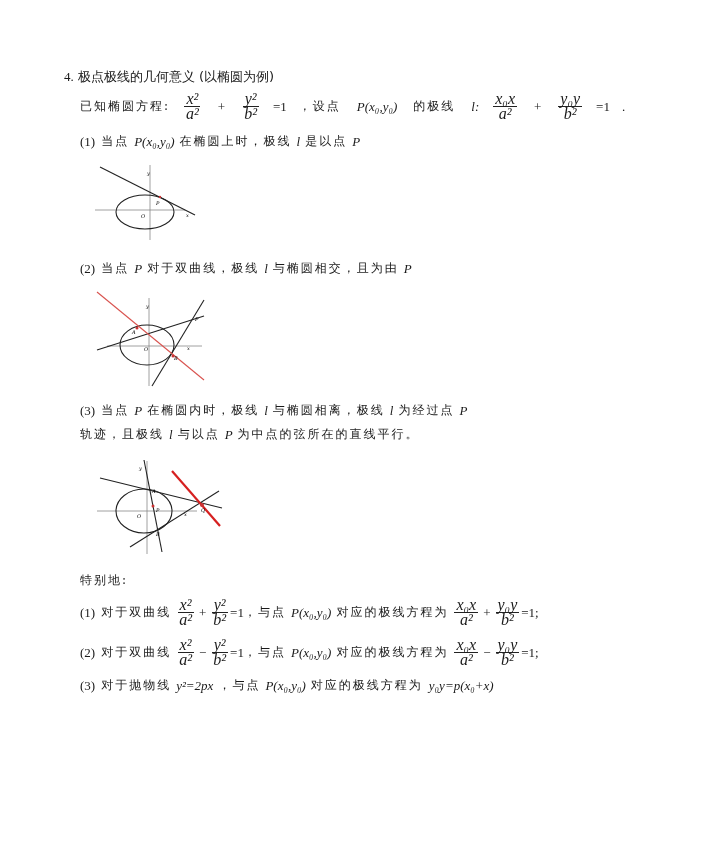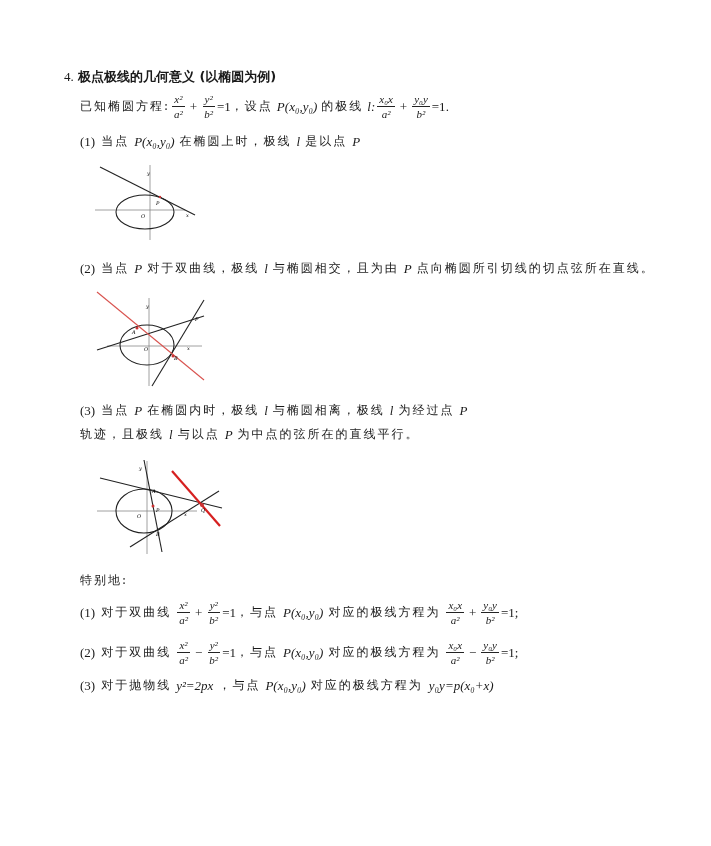--- a/index.html
+++ b/index.html
@@ -1,41 +1,41 @@
 <!DOCTYPE html>
 <html><head>
 <meta charset="utf-8">
 <style>
   html,body{margin:0;padding:0;background:#ffffff;}
   body{width:711px;height:846px;position:relative;overflow:hidden;
        font-family:"DejaVu Serif","Liberation Serif",serif;color:#1a1a1a;}
   .abs{position:absolute;}
   .title{left:64px;top:68px;font-size:13px;font-family:"DejaVu Sans","Liberation Sans",sans-serif;}
   .title .num{font-family:"Liberation Serif",serif;font-weight:normal;}
-  .title .txt{font-weight:bold;}
+  .title .txt{font-weight:normal;}
   .line{left:80px;font-size:12px;white-space:nowrap;display:flex;align-items:center;}
   .cjk{letter-spacing:2px;}
   .m{font-family:"Liberation Serif",serif;font-style:italic;font-size:13px;}
   .r{font-family:"Liberation Serif",serif;font-size:13px;}
   .frac{display:inline-flex;flex-direction:column;align-items:center;vertical-align:middle;margin:0 2px;
-        font-family:"Liberation Serif",serif;font-style:italic;font-size:11px;line-height:14px;}
+        font-family:"Liberation Serif",serif;font-style:italic;font-size:16px;line-height:14px;}
   .frac .n{border-bottom:1px solid #222;padding:0 2px;}
   .frac .d{padding:0 2px;}
   .op{font-family:"Liberation Serif",serif;font-size:13px;margin:0 3px;}
   svg{position:absolute;}
 </style>
 </head>
 <body>
 
 <div class="abs title">
   <span class="num">4.</span>
   <span class="txt">极点极线的几何意义 (以椭圆为例)</span>
 </div>
 
-<div class="abs line" style="top:92px;">
+<div class="abs line" style="top:92px;gap:12px;">
   <span class="cjk">已知椭圆方程:</span>
   <span class="frac">
       <span class="n">x²</span>
       <span class="d">a²</span>
     </span>
   <span class="op">+</span>
   <span class="frac">
       <span class="n">y²</span>
       <span class="d">b²</span>
     </span>
@@ -80,21 +80,20 @@
 </svg>
 
 <div class="abs line" style="top:260px;">
   <span class="r" style="margin-right:6px;">(2)</span>
   <span class="cjk">当点</span>
   <span class="m" style="margin:0 5px;">P</span>
   <span class="cjk">对于双曲线，极线</span>
   <span class="m" style="margin:0 5px;">l</span>
   <span class="cjk">与椭圆相交，且为由</span>
   <span class="m" style="margin:0 5px;">P</span>
-  <span class="cjk">点向椭圆所引切线的切点弦所在直线。</span>
 </div>
 
 <svg style="left:92px;top:288px;" width="125" height="100" viewBox="0 0 125 100">
   <line x1="15" y1="58" x2="110" y2="58" stroke="#888" stroke-width="0.8"></line>
   <line x1="57" y1="10" x2="57" y2="98" stroke="#888" stroke-width="0.8"></line>
   <ellipse cx="55" cy="57" rx="27" ry="20" fill="none" stroke="#222" stroke-width="1.1"></ellipse>
   <line x1="5" y1="62" x2="112" y2="28" stroke="#222" stroke-width="1.1"></line>
   <line x1="60" y1="98" x2="112" y2="12" stroke="#222" stroke-width="1.1"></line>
   <line x1="5" y1="4" x2="112" y2="92" stroke="#d9534f" stroke-width="1.1"></line>
   <circle cx="45" cy="40" r="1.5" fill="#c33"></circle>

